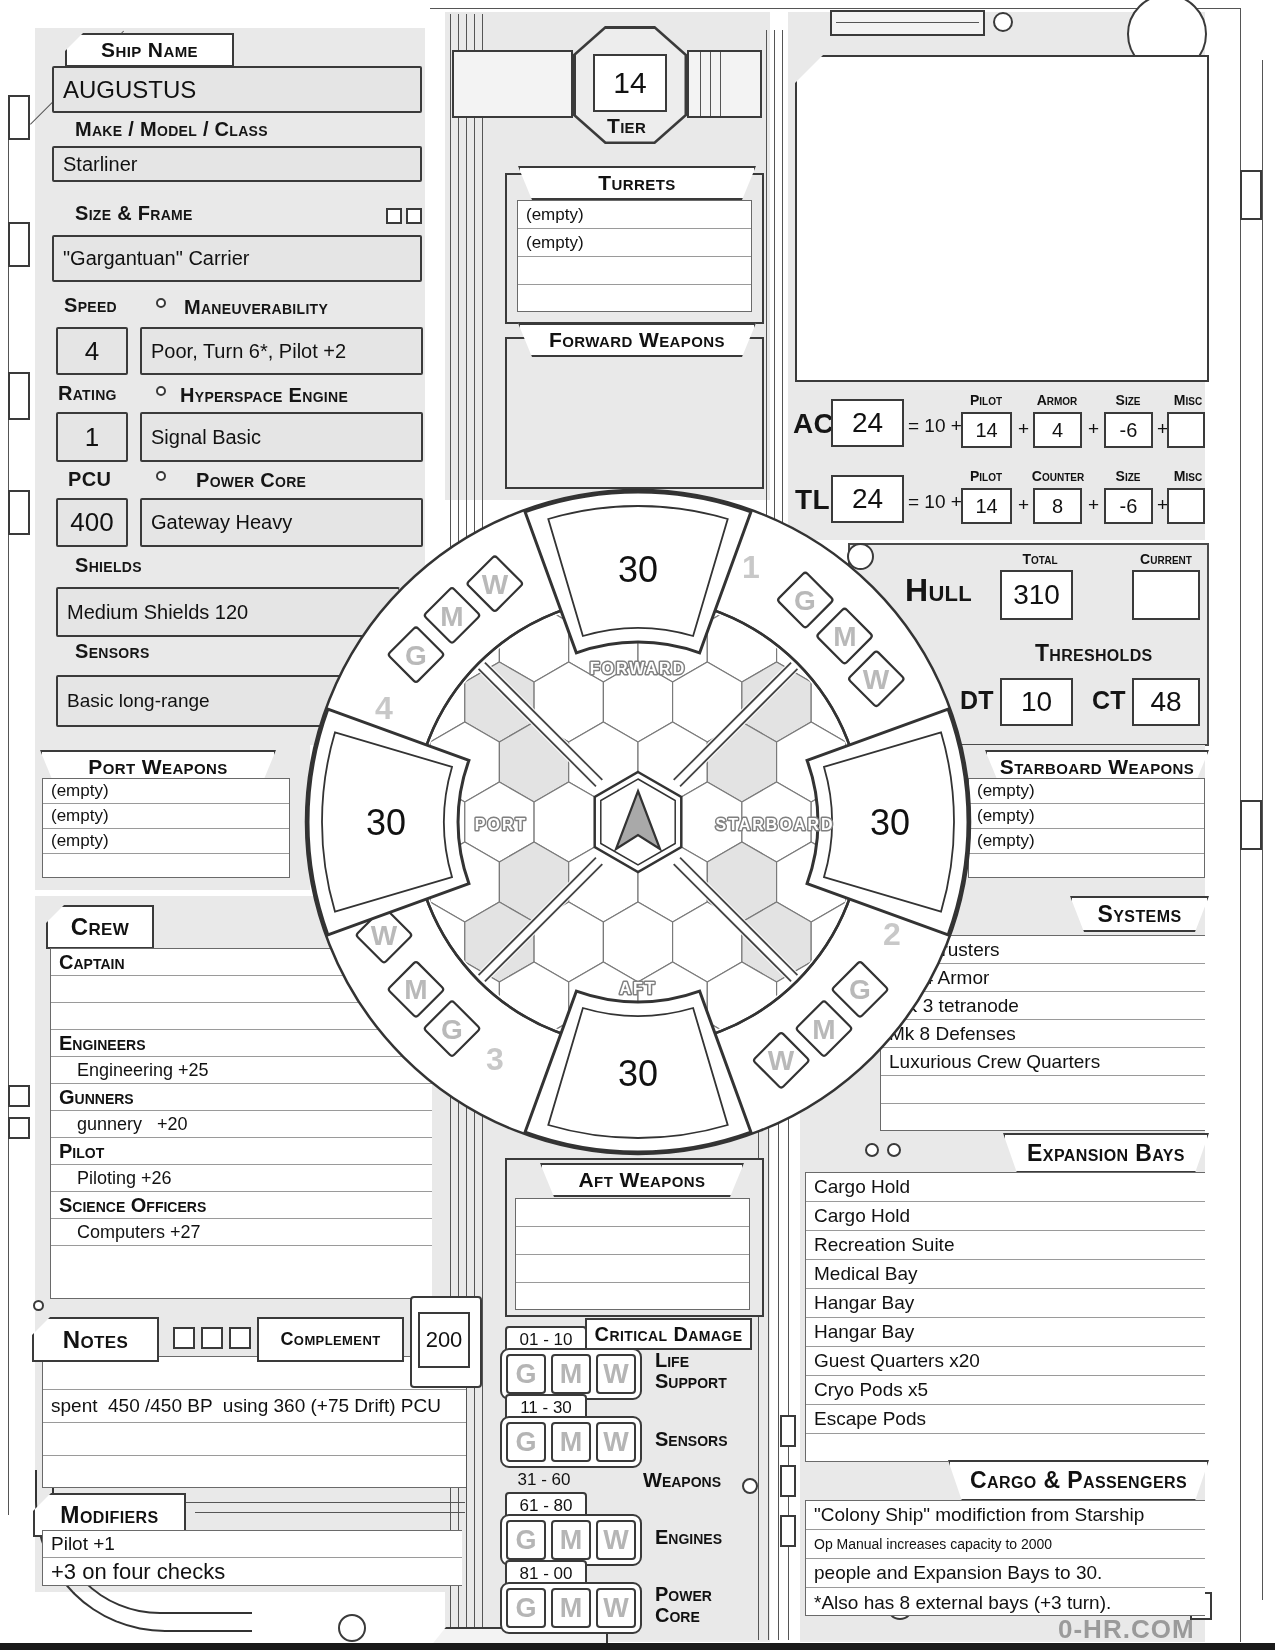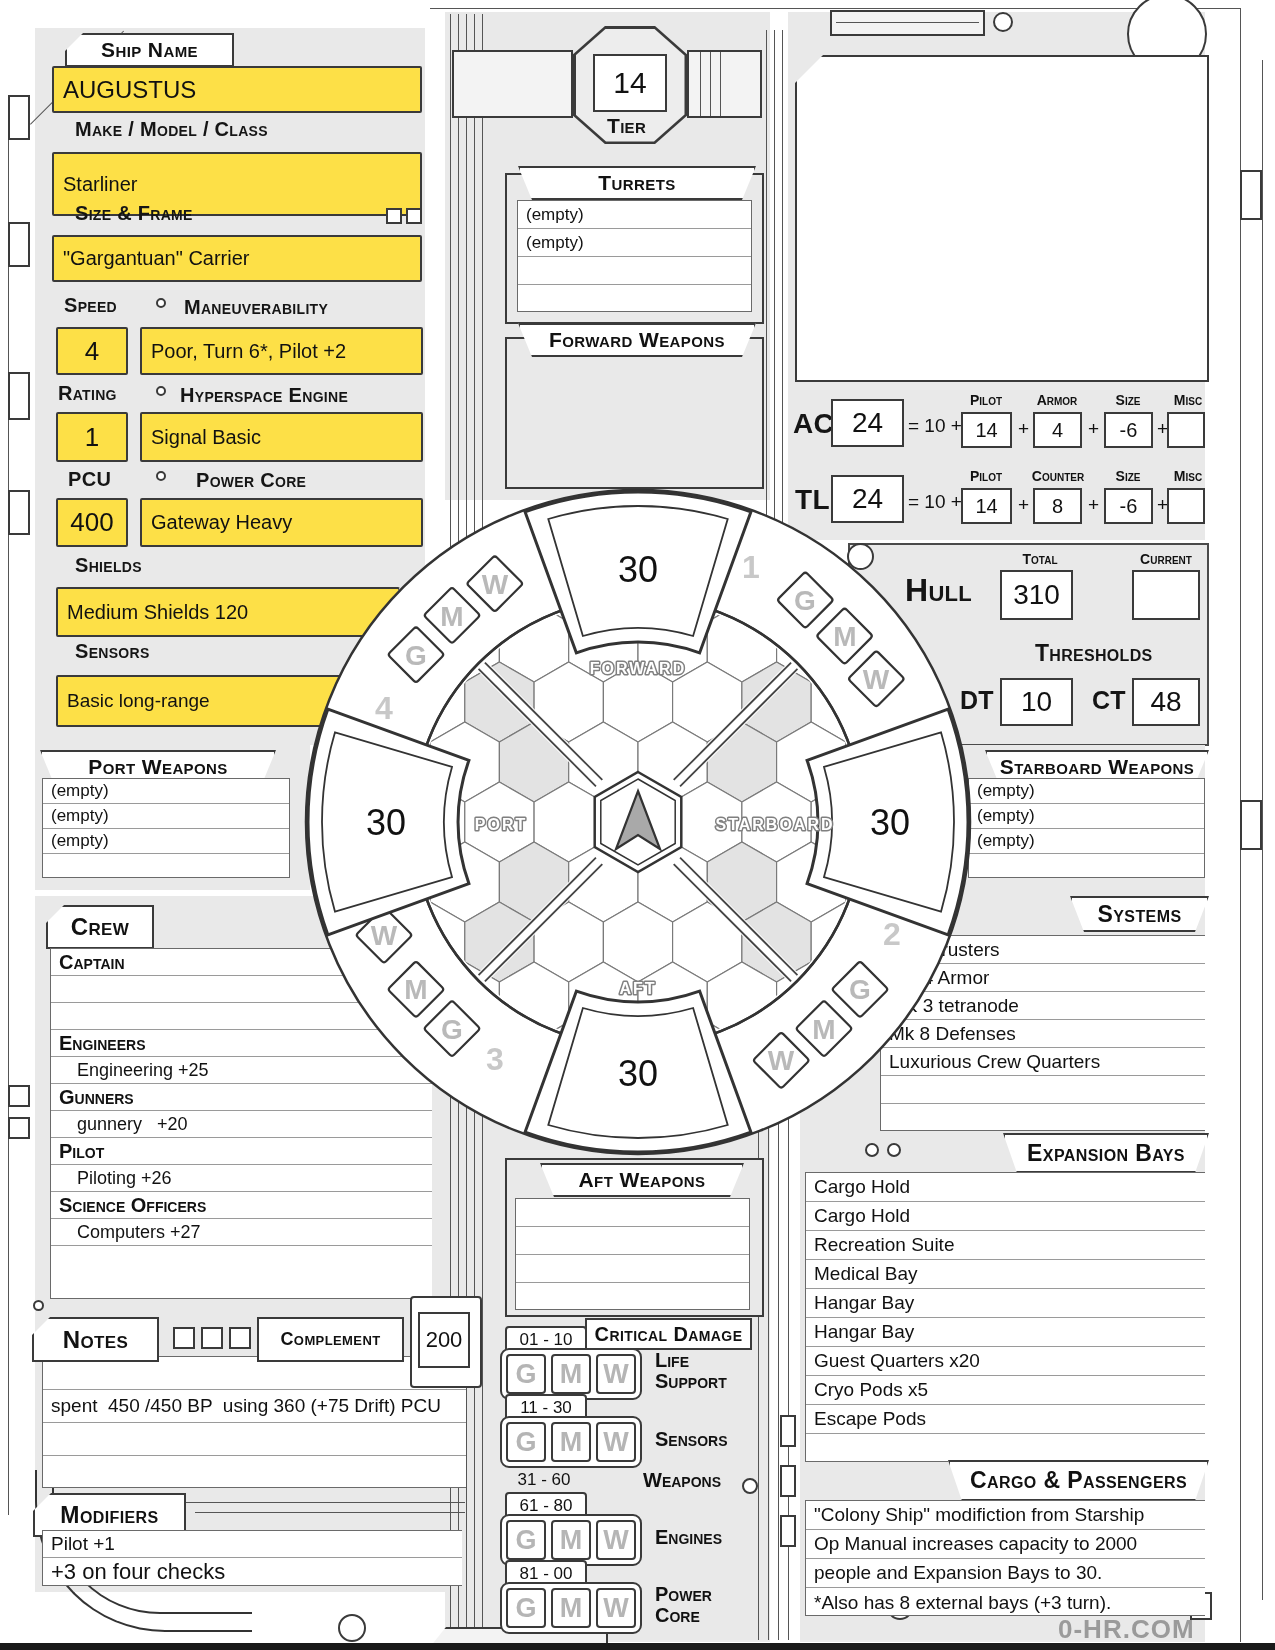--- a/index.html
+++ b/index.html
@@ -7,21 +7,21 @@
          font-family:"Liberation Sans",sans-serif;color:#111;}
   .abs{position:absolute;}
   .bg{position:absolute;background:#e9e9e9;}
   .tab{position:absolute;background:#fff;border:2px solid #3a3a3a;display:flex;align-items:center;
        justify-content:center;font-variant:small-caps;font-weight:700;font-size:21px;
        letter-spacing:.4px;color:#111;white-space:nowrap;}
   .tabL{clip-path:polygon(18px 0,100% 0,100% 100%,0 100%,0 18px);}
   .tabC{clip-path:polygon(0 0,100% 0,calc(100% - 14px) 100%,14px 100%);}
   .lbl{position:absolute;font-variant:small-caps;font-weight:700;font-size:20px;color:#151515;
        letter-spacing:.3px;white-space:nowrap;}
-  .fld{position:absolute;background:#fde047;border:2px solid #3a3a3a;border-radius:2px;display:flex;
+  .fld{position:absolute;background:#e5e5e5;border:2px solid #3a3a3a;border-radius:2px;display:flex;
        align-items:center;padding:0 9px;font-size:20px;color:#111;white-space:pre;overflow:hidden;box-sizing:border-box;}
   .numfld{justify-content:center;font-size:26px;padding:0;}
   .rows{position:absolute;background:#fff;border:1.5px solid #6a6a6a;box-sizing:border-box;}
   .row{border-bottom:1.2px solid #9a9a9a;display:flex;align-items:center;padding:0 8px;
        font-size:17px;color:#111;white-space:pre;overflow:hidden;box-sizing:border-box;}
   .crewlbl{font-variant:small-caps;font-weight:700;font-size:20px;}
   .crewskill{padding-left:26px;font-size:18px;}
   .mini{position:absolute;font-variant:small-caps;font-weight:700;font-size:14px;color:#111;
         text-align:center;white-space:nowrap;}
   .sbox{position:absolute;background:#fff;border:2px solid #3a3a3a;display:flex;align-items:center;
@@ -100,21 +100,21 @@
   <div class="hline" style="left:920px;top:1612px;width:270px;"></div>
   <div class="chk" style="left:1190px;top:1592px;width:22px;height:28px;"></div>
   <div class="abs" style="left:0;top:1643px;width:1275px;height:7px;background:#1a1a1a;"></div>
 
   <div class="tab tabL" style="left:65px;top:33px;width:165px;height:30px;">
     <span>Ship Name</span>
   </div>
   <div class="fld" style="left:52px;top:66px;width:370px;height:47px;font-size:24px;">AUGUSTUS</div>
 
   <div class="lbl" style="left:75px;top:118px;">Make / Model / Class</div>
-  <div class="fld" style="left:52px;top:152px;width:370px;height:64px;">Starliner</div>
+  <div class="fld" style="left:52px;top:146px;width:370px;height:36px;">Starliner</div>
 
   <div class="lbl" style="left:75px;top:202px;">Size &amp; Frame</div>
   <div class="chk" style="left:386px;top:208px;width:16px;height:16px;"></div>
   <div class="chk" style="left:406px;top:208px;width:16px;height:16px;"></div>
   <div class="fld" style="left:52px;top:235px;width:370px;height:47px;">"Gargantuan" Carrier</div>
 
   <div class="lbl" style="left:64px;top:294px;">Speed</div>
   <div class="circ" style="left:156px;top:298px;width:10px;height:10px;"></div>
   <div class="lbl" style="left:184px;top:296px;">Maneuverability</div>
   <div class="fld numfld" style="left:56px;top:327px;width:72px;height:48px;">4</div>
@@ -366,21 +366,21 @@
     <div class="row" style="height:29px;font-size:19px;">Cryo Pods x5</div>
     <div class="row" style="height:29px;font-size:19px;">Escape Pods</div>
     <div class="row" style="height:29px;font-size:19px;border-bottom:none;"></div>
   </div>
 
   <div class="tab tabC" style="left:948px;top:1460px;width:257px;height:37px;font-size:23px;">
     <span>Cargo &amp; Passengers</span>
   </div>
   <div class="rows" style="left:805px;top:1500px;width:400px;height:116px;border-right:none;">
     <div class="row" style="height:29px;font-size:19px;">"Colony Ship" modifiction from Starship</div>
-    <div class="row" style="height:29px;font-size:19px;">Op Manual increases capacity to 2000</div>
+    <div class="row" style="height:29px;font-size:14px;">Op Manual increases capacity to 2000</div>
     <div class="row" style="height:29px;font-size:19px;">people and Expansion Bays to 30.</div>
     <div class="row" style="height:29px;font-size:19px;border-bottom:none;">*Also has 8 external bays (+3 turn).</div>
   </div>
   <div class="footer" style="left:1058px;top:1614px;">0-HR.COM</div>
 
   <svg viewBox="-350 -350 700 700" style="position:absolute;left:288px;top:472px;width:700px;height:700px;" xmlns="http://www.w3.org/2000/svg">
     <defs>
       <clipPath id="hexclip">
           <circle r="222"></circle>
         </clipPath>

